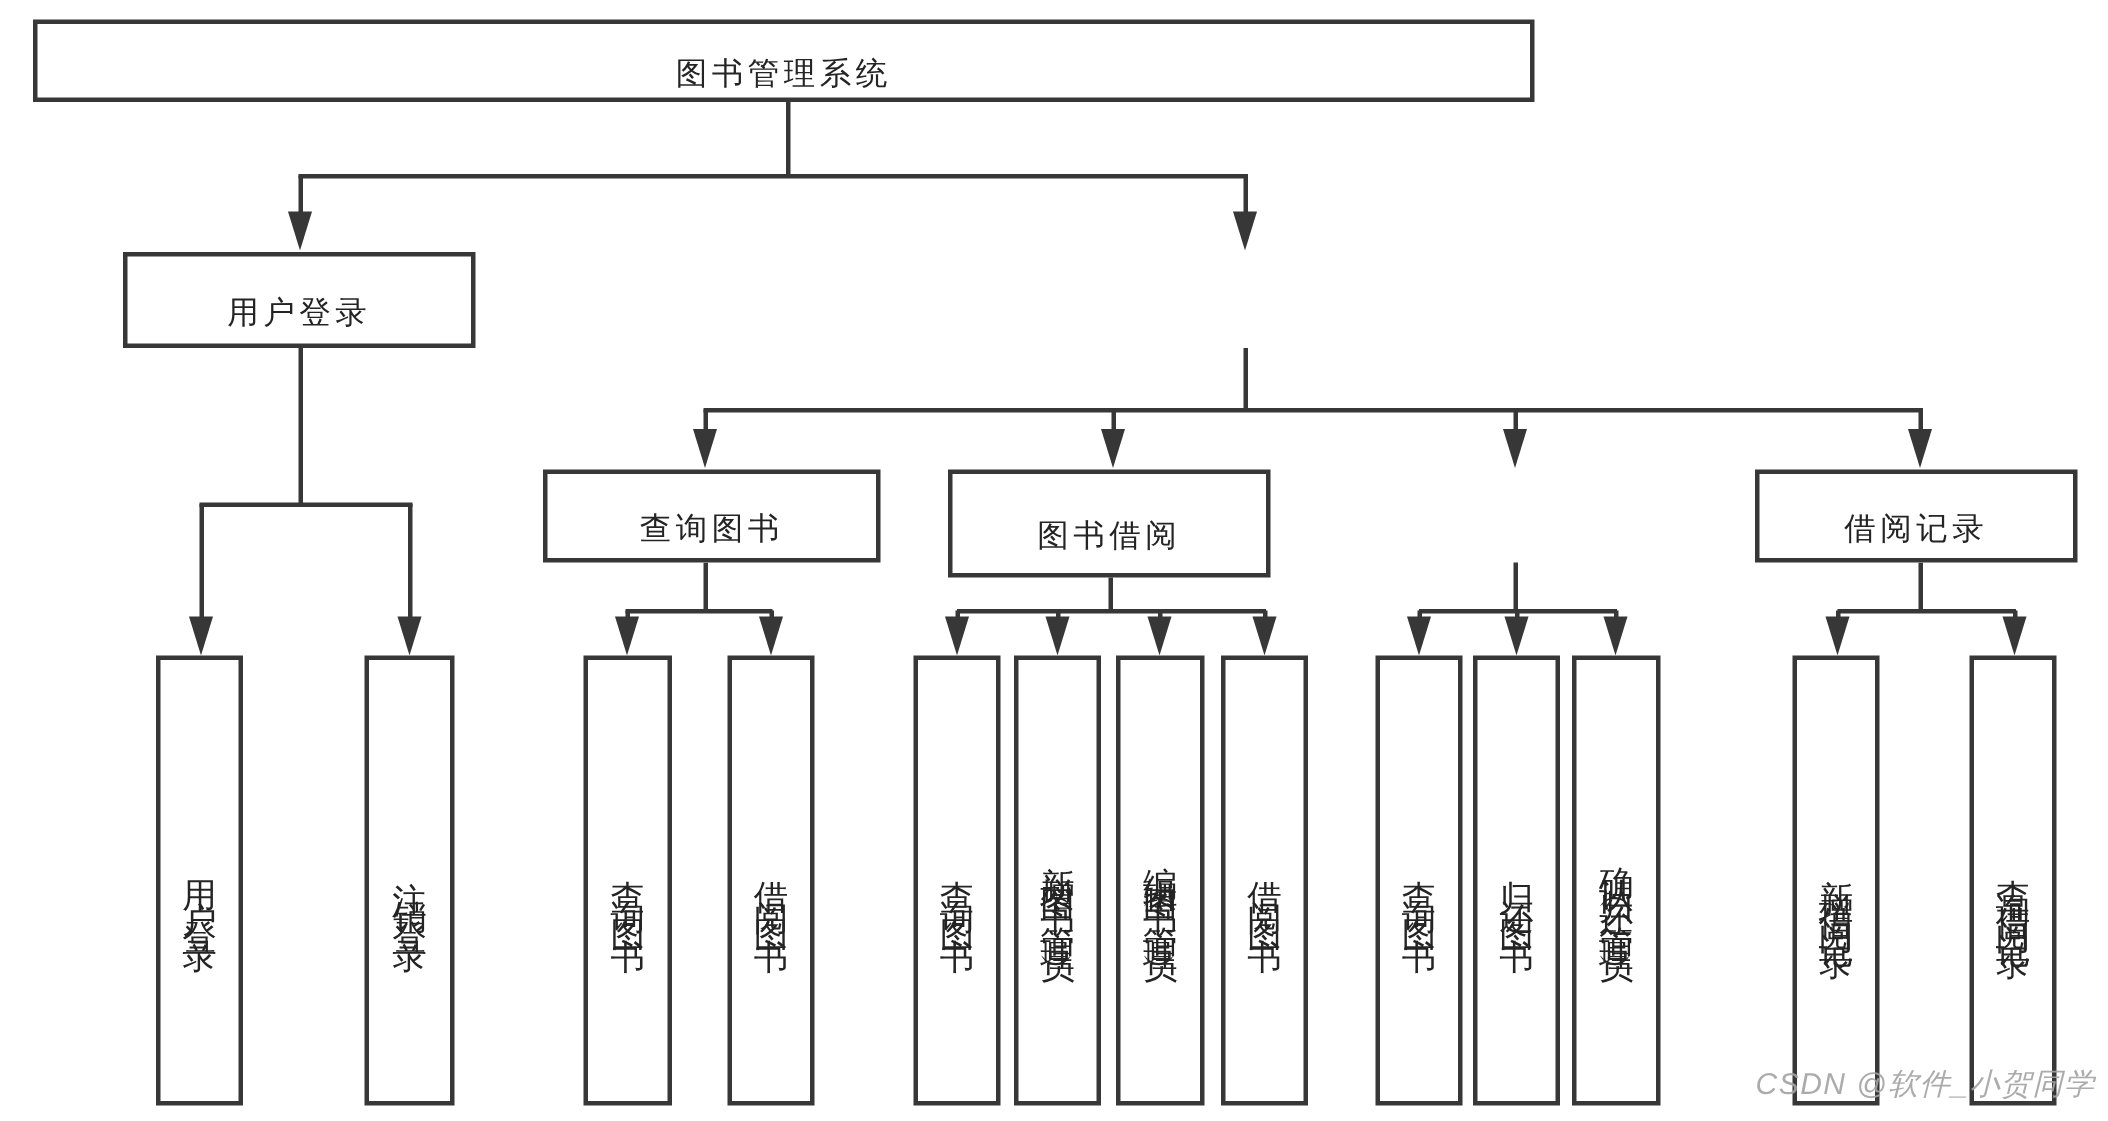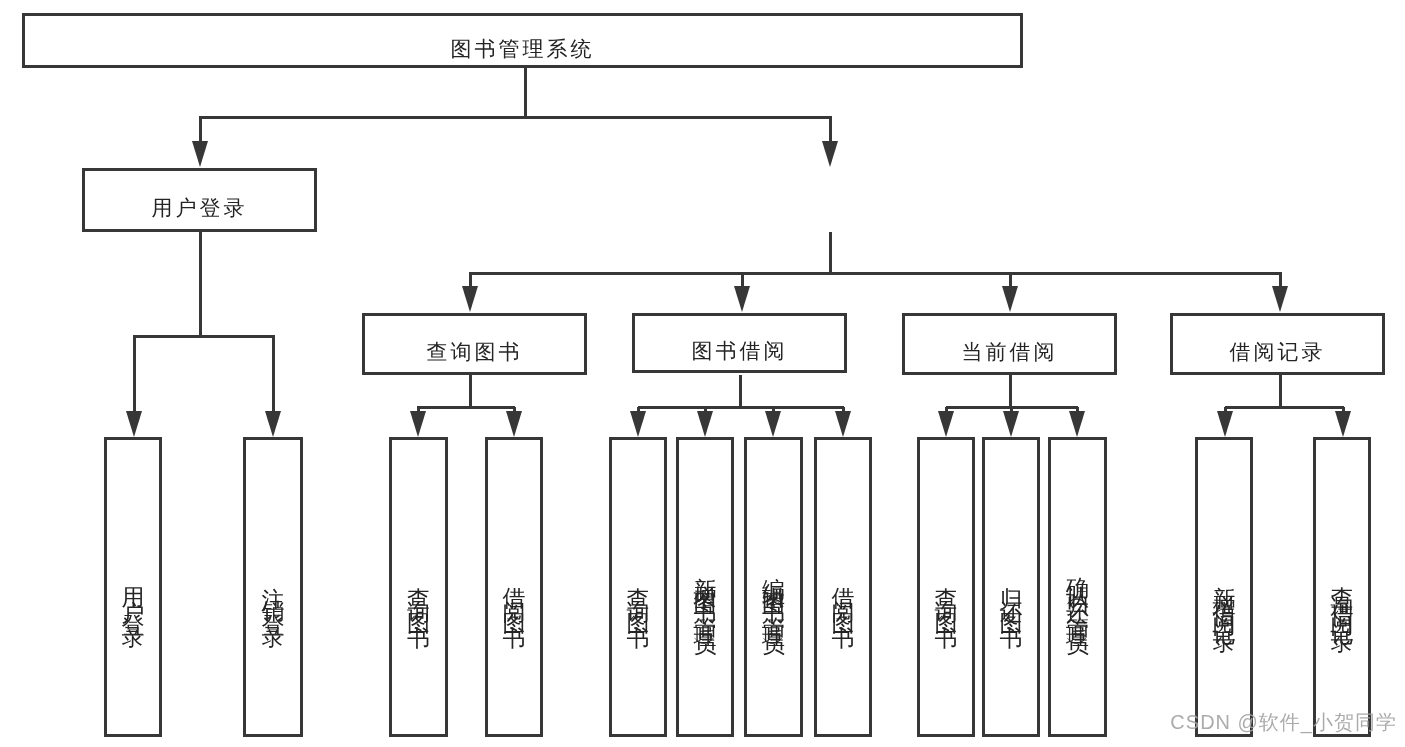--- a/index.html
+++ b/index.html
@@ -20,42 +20,39 @@
     font-size:23px;white-space:normal;line-height:1;
   }
   .seg{position:absolute;background:var(--line);z-index:1;}
   .arrow{
     position:absolute;width:0;height:0;z-index:1;
     border-left:8px solid transparent;border-right:8px solid transparent;
     border-top:26px solid var(--line);
   }
   .watermark{
     position:absolute;top:709px;right:8px;z-index:6;
-    font-size:20px;letter-spacing:1px;opacity:.9;white-space:nowrap;
+    font-size:20px;letter-spacing:1px;opacity:.9;white-space:nowrap;font-style:italic;
   }
 </style>
 </head>
 <body>
 
 <div class="stage" id="stage" style="--line: #373737; background: rgb(255, 255, 255);">
   <div class="watermark" style="color: rgb(163, 163, 163);">CSDN @软件_小贺同学</div>
 <div class="node" style="left: 22px; top: 13px; width: 1001px; height: 55px; color: rgb(36, 36, 36);">
       <span class="lbl">图书管理系统</span>
     </div>
     <div class="node" style="left: 82px; top: 168px; width: 235px; height: 64px; color: rgb(36, 36, 36);">
       <span class="lbl">用户登录</span>
     </div>
     <div class="node" style="left: 362px; top: 313px; width: 225px; height: 62px; color: rgb(36, 36, 36);">
       <span class="lbl">查询图书</span>
     </div>
-    <div class="node" style="left: 632px; top: 313px; width: 215px; height: 60px; color: rgb(36, 36, 36);">
+    <div class="node" style="left: 632px; top: 313px; width: 215px; height: 72px; color: rgb(36, 36, 36);">
       <span class="lbl">图书借阅</span>
-    </div>
-    <div class="node" style="left: 902px; top: 313px; width: 215px; height: 62px; color: rgb(36, 36, 36);">
-      <span class="lbl">当前借阅</span>
     </div>
     <div class="node" style="left: 1170px; top: 313px; width: 215px; height: 62px; color: rgb(36, 36, 36);">
       <span class="lbl">借阅记录</span>
     </div>
     <div class="node vert" style="left: 104px; top: 437px; width: 58px; height: 300px; color: rgb(36, 36, 36);">
       <span class="lbl" style="letter-spacing: 13px;">用户登录</span>
     </div>
     <div class="node vert" style="left: 243px; top: 437px; width: 60px; height: 300px; color: rgb(36, 36, 36);">
       <span class="lbl" style="letter-spacing: 13px;">注销登录</span>
     </div>

